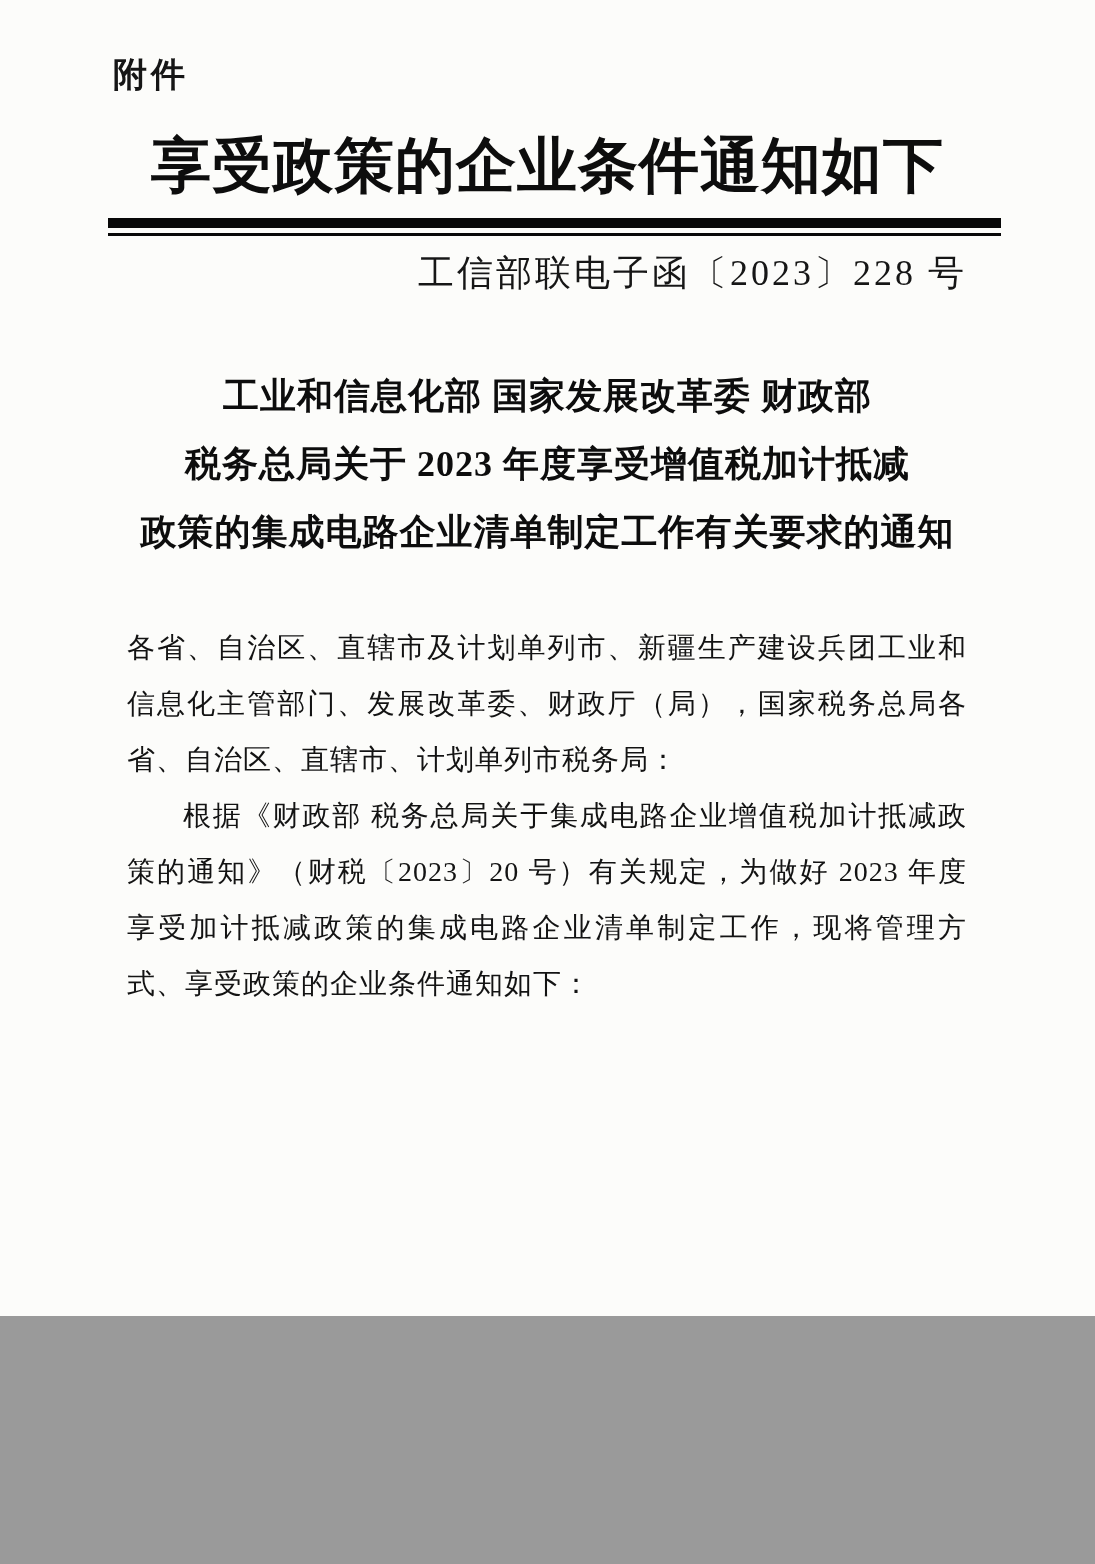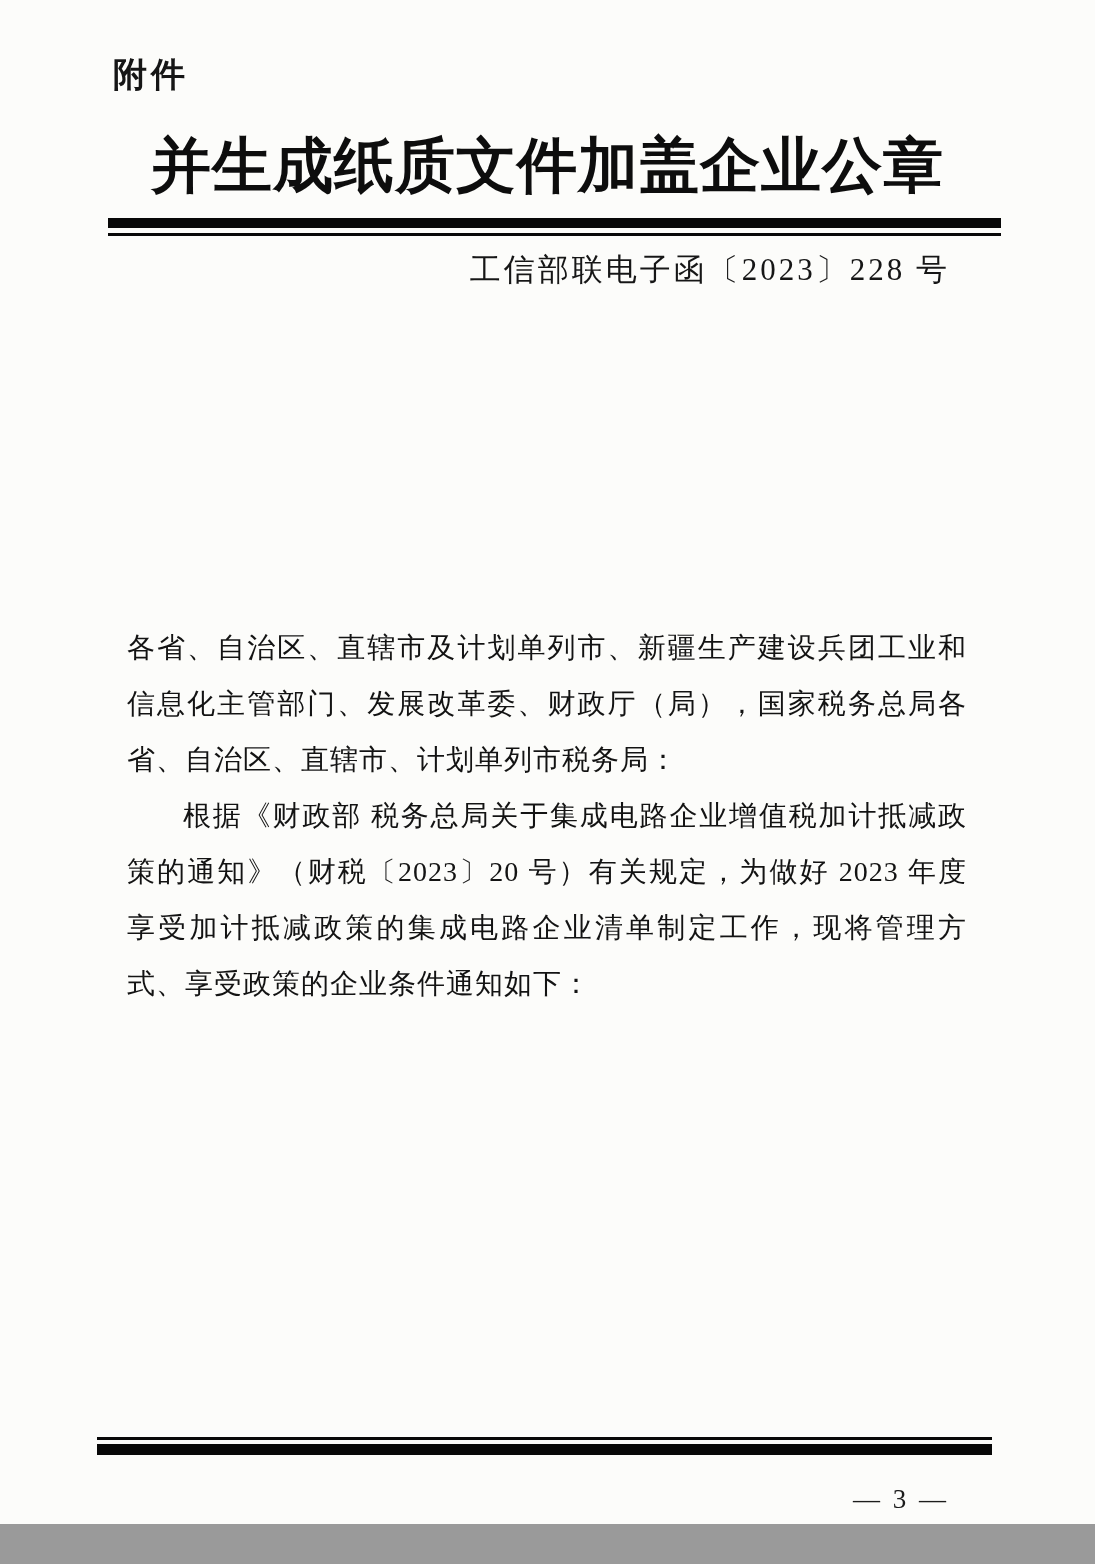--- a/index.html
+++ b/index.html
@@ -3,21 +3,21 @@
 <meta charset="utf-8">
 <style>
   html, body {
     margin: 0;
     padding: 0;
     background: #9a9a9a;
   }
   .page {
     position: relative;
     width: 1095px;
-    height: 1524px;
+    height: 1316px;
     background: #fcfcfa;
     overflow: hidden;
     color: #161616;
     font-family: "Liberation Serif", "DejaVu Serif", serif;
   }
   .attachment-label {
     position: absolute;
     left: 113px;
     top: 52px;
     font-size: 34px;
@@ -38,22 +38,22 @@
   }
   .rule {
     position: absolute;
     background: #080808;
   }
   .rule-top-thick   { left: 108px; width: 893px; top: 218px; height: 10px; }
   .rule-top-thin    { left: 108px; width: 893px; top: 233px; height: 3px; }
   .doc-number {
     position: absolute;
     top: 249px;
-    right: 145px;
-    font-size: 31px;
+    right: 128px;
+    font-size: 36px;
     letter-spacing: 3px;
     white-space: nowrap;
   }
   .notice-title {
     position: absolute;
     top: 362px;
     left: 0;
     width: 100%;
     text-align: center;
     font-size: 36px;
@@ -93,27 +93,32 @@
     color: #1c1c1c;
   }
 </style>
 </head>
 <body>
 
 <div class="page">
 
   <div class="attachment-label">附件</div>
 
-  <div class="org-title">并生成纸质文件加盖企业公章</div>
+  <div class="org-title">享受政策的企业条件通知如下</div>
 
   <div class="rule rule-top-thick"></div>
   <div class="rule rule-top-thin"></div>
 
   <div class="doc-number">工信部联电子函〔2023〕228 号</div>
 
+  <div class="notice-title">
+    <div>工业和信息化部 国家发展改革委 财政部</div>
+    <div>税务总局关于 2023 年度享受增值税加计抵减</div>
+    <div>政策的集成电路企业清单制定工作有关要求的通知</div>
+  </div>
 
   <div class="body-text">
     <p>各省、自治区、直辖市及计划单列市、新疆生产建设兵团工业和信息化主管部门、发展改革委、财政厅（局），国家税务总局各省、自治区、直辖市、计划单列市税务局：</p>
     <p class="indent">根据《财政部 税务总局关于集成电路企业增值税加计抵减政策的通知》（财税〔2023〕20 号）有关规定，为做好 2023 年度享受加计抵减政策的集成电路企业清单制定工作，现将管理方式、享受政策的企业条件通知如下：</p>
   </div>
 
   <div class="rule rule-bottom-thin"></div>
   <div class="rule rule-bottom-thick"></div>
 
   <div class="page-number">— 3 —</div>

